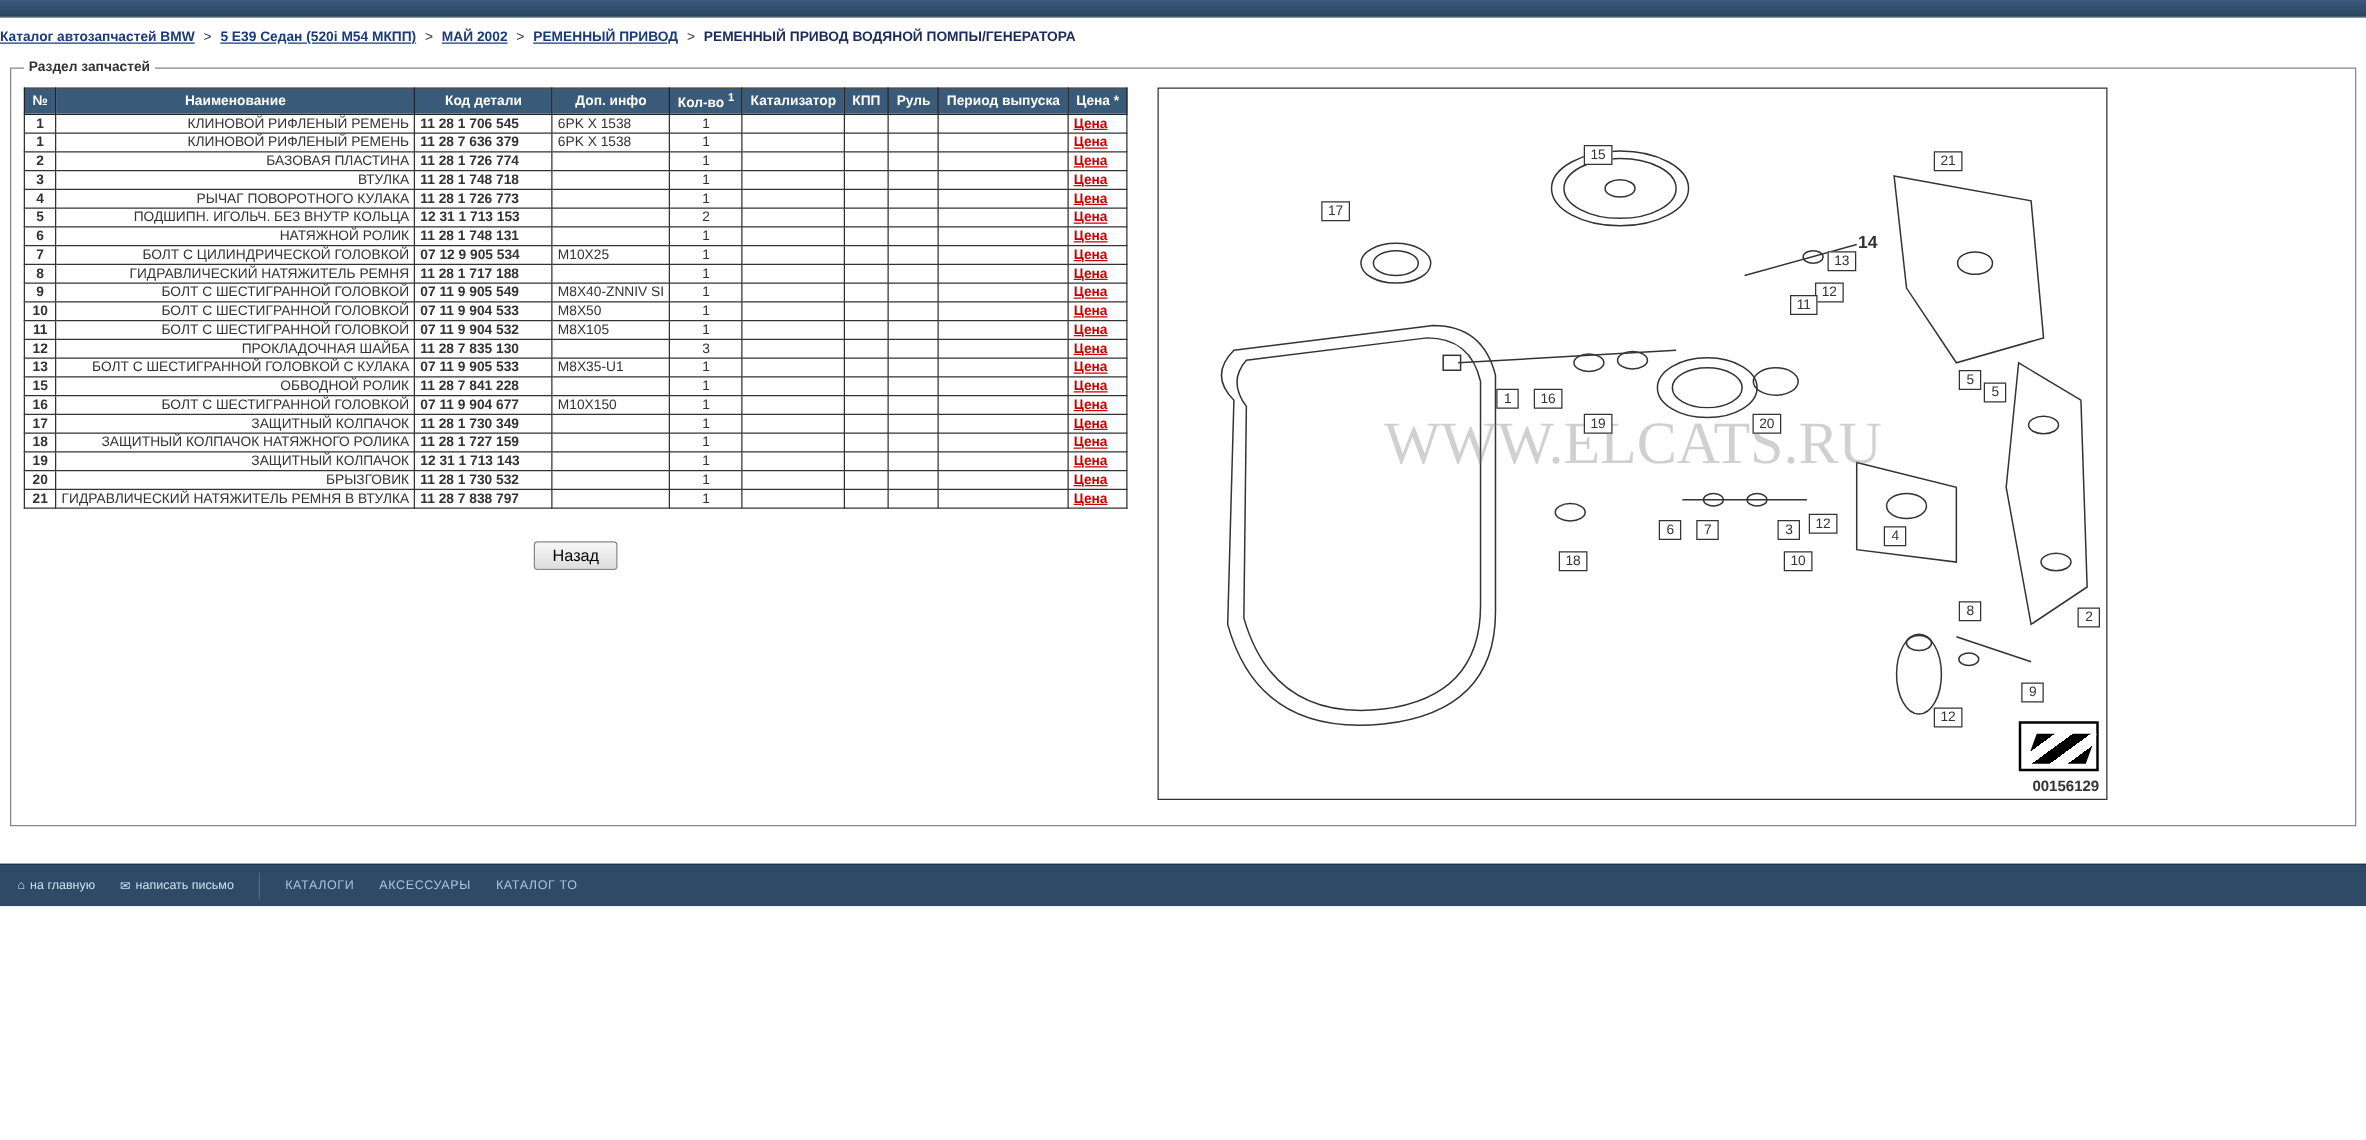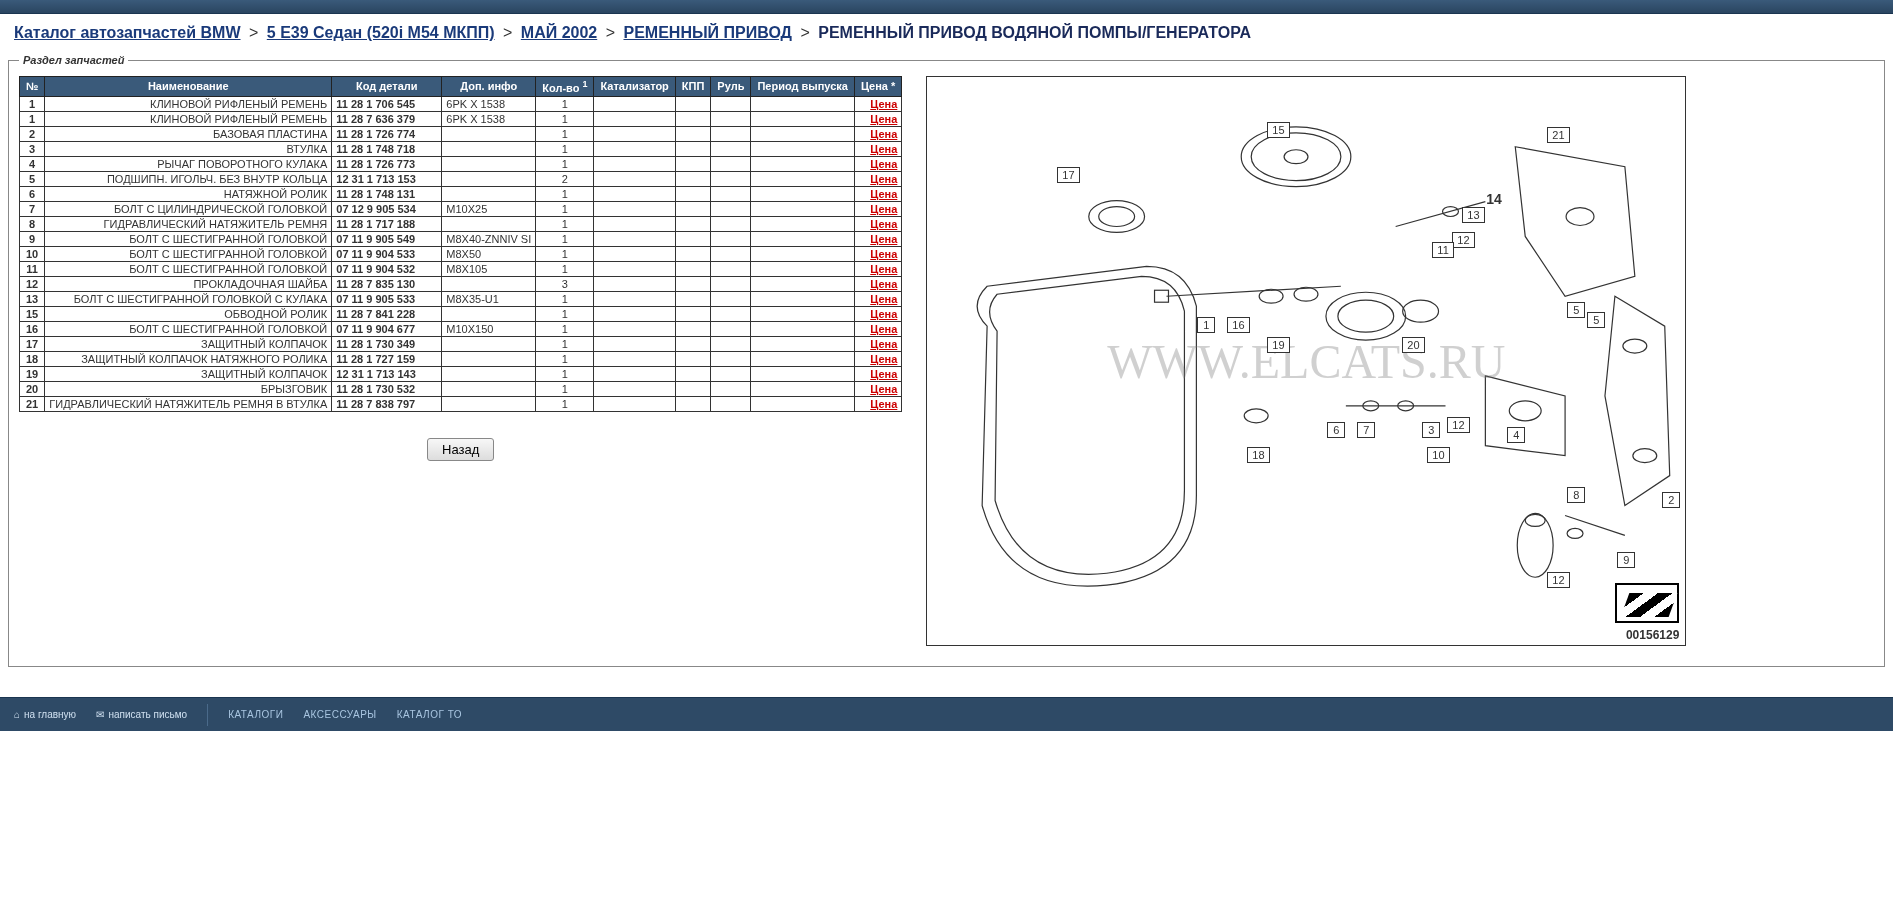--- a/index.html
+++ b/index.html
@@ -9,42 +9,41 @@
     font-size: 11px;
     background: #fff;
     color: #333;
   }
   .top-banner {
     height: 14px;
     background: linear-gradient(#3a5a7a, #2a4560);
     border-bottom: 1px solid #1a3550;
   }
   .breadcrumb {
-    padding: 10px 8px 8px 14px;
-    font-size: 16px;
+    padding: 10px 8px 8px 0;
+    font-size: 11px;
     color: #333;
   }
   .breadcrumb a {
     color: #1a3a7a;
     text-decoration: underline;
     font-weight: bold;
   }
   .breadcrumb .sep { padding: 0 4px; }
   .breadcrumb .current { font-weight: bold; color: #1a2a5a; }
   fieldset.parts {
     margin: 4px 8px 8px 8px;
     border: 1px solid #888;
     padding: 10px 10px 20px 10px;
   }
   fieldset.parts legend {
     font-weight: bold;
     font-size: 11px;
     padding: 0 4px;
     color: #333;
-    font-style: italic;
   }
   .content-flex {
     display: flex;
     gap: 24px;
     align-items: flex-start;
   }
   table.pt {
     border-collapse: collapse;
     font-size: 11px;
   }
@@ -63,21 +62,21 @@
     white-space: nowrap;
     background: #fff;
   }
   table.pt td.num { text-align: center; font-weight: bold; width: 24px; }
   table.pt td.name { min-width: 220px; text-align: right; }
   table.pt td.code { font-weight: bold; min-width: 110px; }
   table.pt td.info { min-width: 80px; }
   table.pt td.qty { text-align: center; min-width: 30px; }
   table.pt td.cat, table.pt td.kpp, table.pt td.rul { min-width: 30px; }
   table.pt td.period { min-width: 100px; }
-  table.pt td.price { text-align: right; min-width: 40px; }
+  table.pt td.price { text-align: left; min-width: 40px; }
   table.pt td.price a { color: #c00; font-weight: bold; text-decoration: underline; }
   .right-col { flex: 1; }
   .notes {
     font-size: 11px;
     margin-bottom: 6px;
     line-height: 1.7;
   }
   .notes b { font-weight: bold; }
   .diagram-box {
     border: 1px solid #333;

